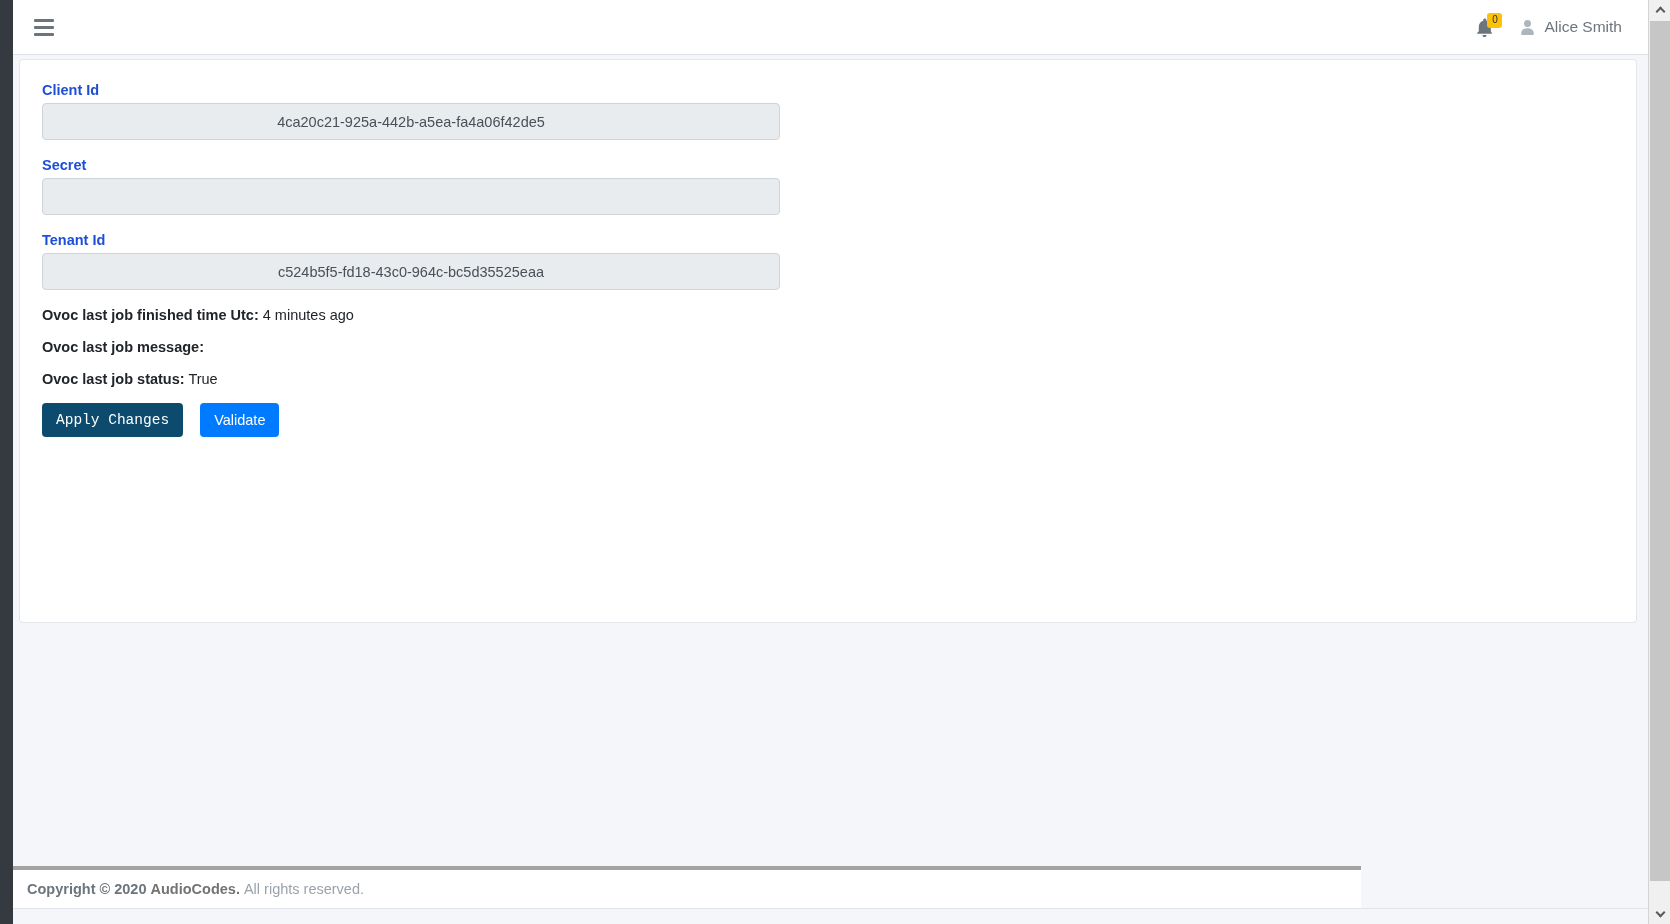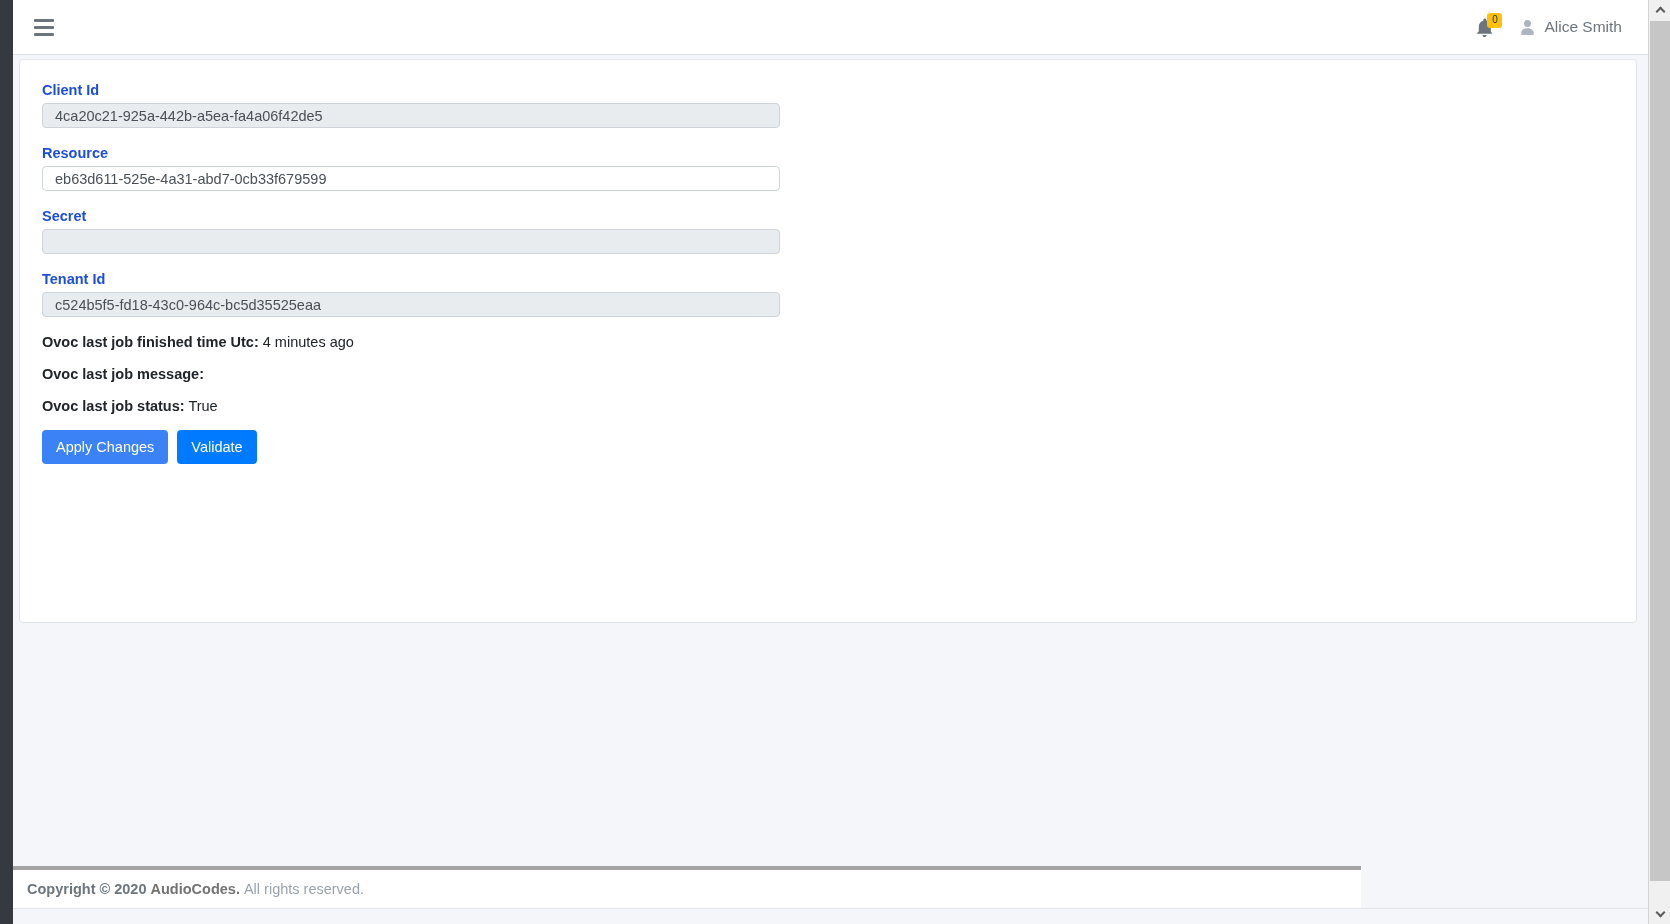--- a/index.html
+++ b/index.html
@@ -110,29 +110,30 @@
   .field-label {
     font-size: 14.5px;
     font-weight: bold;
     color: #1d4ed8;
     margin: 0 0 5px 0;
   }
   .field-group { margin-bottom: 17px; }
   .form-control {
     display: block;
     width: 738px;
-    height: 25px;
+    height: 37px;
     border: 1px solid #ced4da;
     border-radius: 4px;
     padding: 5px 12px;
     font-size: 14.5px;
     color: #495057;
     font-family: "Liberation Sans", sans-serif;
     background: #ffffff;
     outline: none;
+    text-align: center;
   }
   .form-control.readonly {
     background: #e9ecef;
     color: #495057;
   }
   .status-line {
     font-size: 14.5px;
     color: #212529;
     margin: 0 0 16px 0;
   }
@@ -142,22 +143,22 @@
   .btn {
     border: none;
     border-radius: 4px;
     font-size: 14.5px;
     font-family: "Liberation Sans", sans-serif;
     color: #ffffff;
     padding: 7px 14px;
     cursor: pointer;
     line-height: 1.4;
   }
-  .btn-primary { background: #007bff; }
-  .btn-disabled { background: #3b82f6; cursor: default; }
+  .btn-primary { background: #007bff; margin-left: 8px; }
+  .btn-disabled { background: #0c4a6e; cursor: default; font-family: Liberation Mono, monospace; }
 
   
   .footer {
     position: absolute;
     left: 13px; bottom: 16px;
     width: 1348px;
     height: 42px;
     background: #ffffff;
     border-top: 4px solid #a3a3a3;
     display: flex;
@@ -247,24 +248,20 @@
 
   <div class="content-wrap">
     <div class="card">
 
 
       <div class="field-group">
         <div class="field-label">Client Id</div>
         <input class="form-control readonly" type="text" readonly="" value="4ca20c21-925a-442b-a5ea-fa4a06f42de5" style="">
       </div>
 
-      <div class="field-group">
-        <div class="field-label">Resource</div>
-        <input class="form-control" type="text" value="eb63d611-525e-4a31-abd7-0cb33f679599" style="">
-      </div>
 
       <div class="field-group">
         <div class="field-label">Secret</div>
         <input class="form-control readonly" type="text" readonly="" value="" style="">
       </div>
 
       <div class="field-group">
         <div class="field-label">Tenant Id</div>
         <input class="form-control readonly" type="text" readonly="" value="c524b5f5-fd18-43c0-964c-bc5d35525eaa" style="">
       </div>

